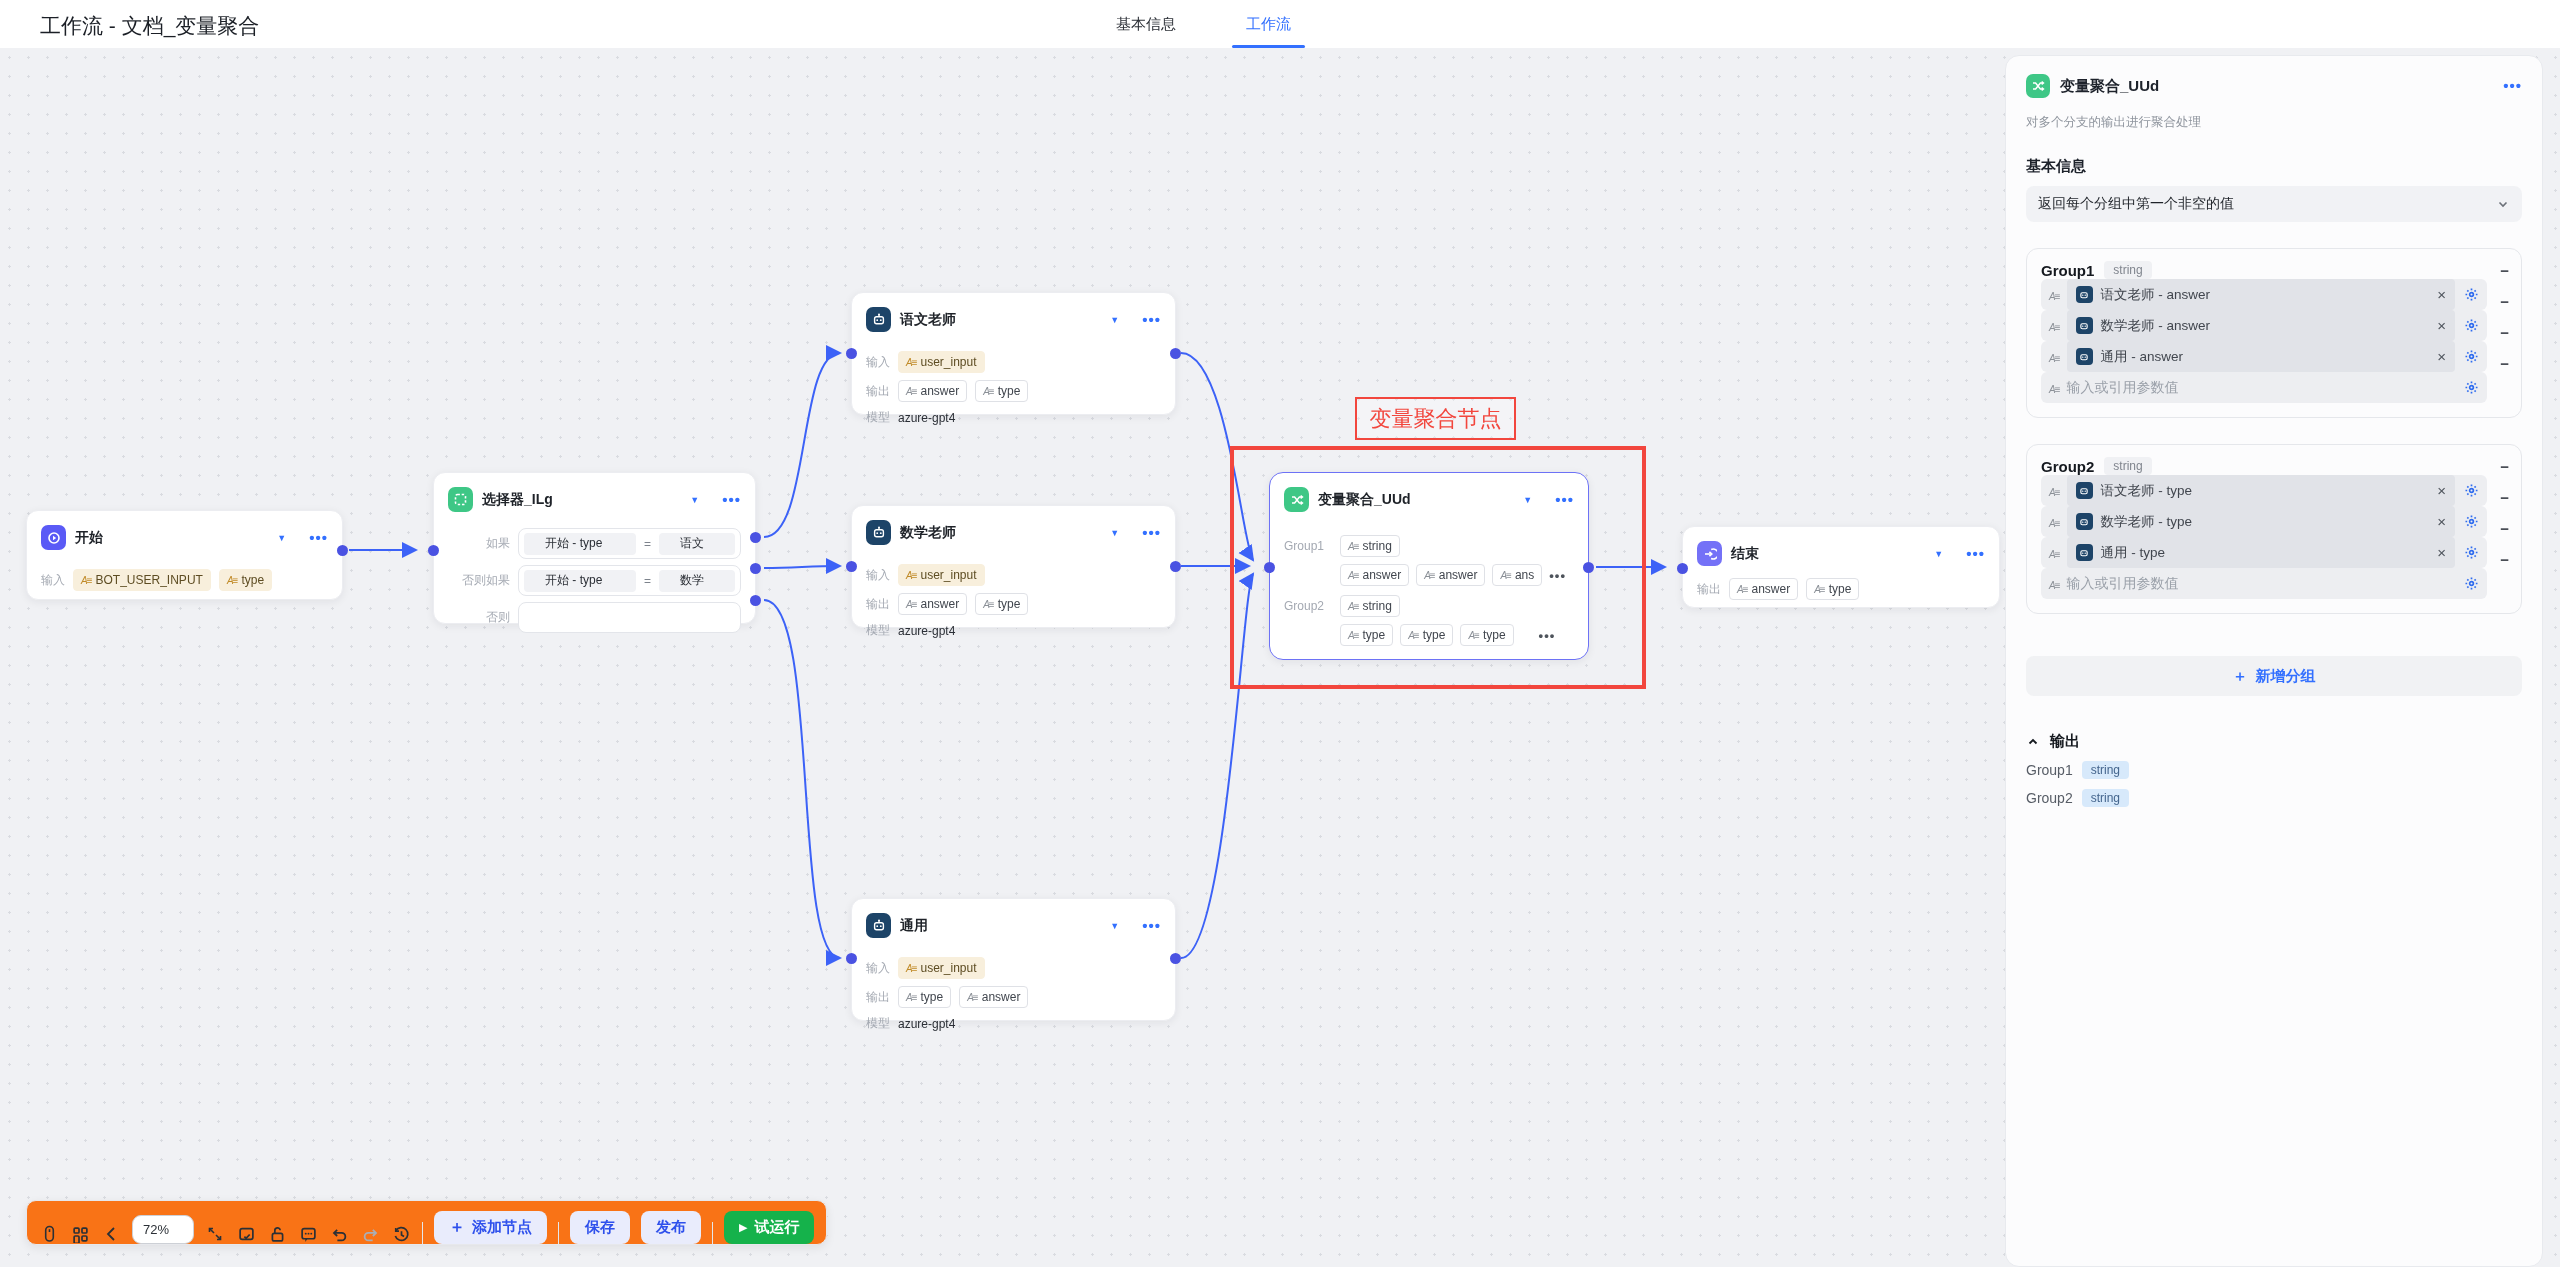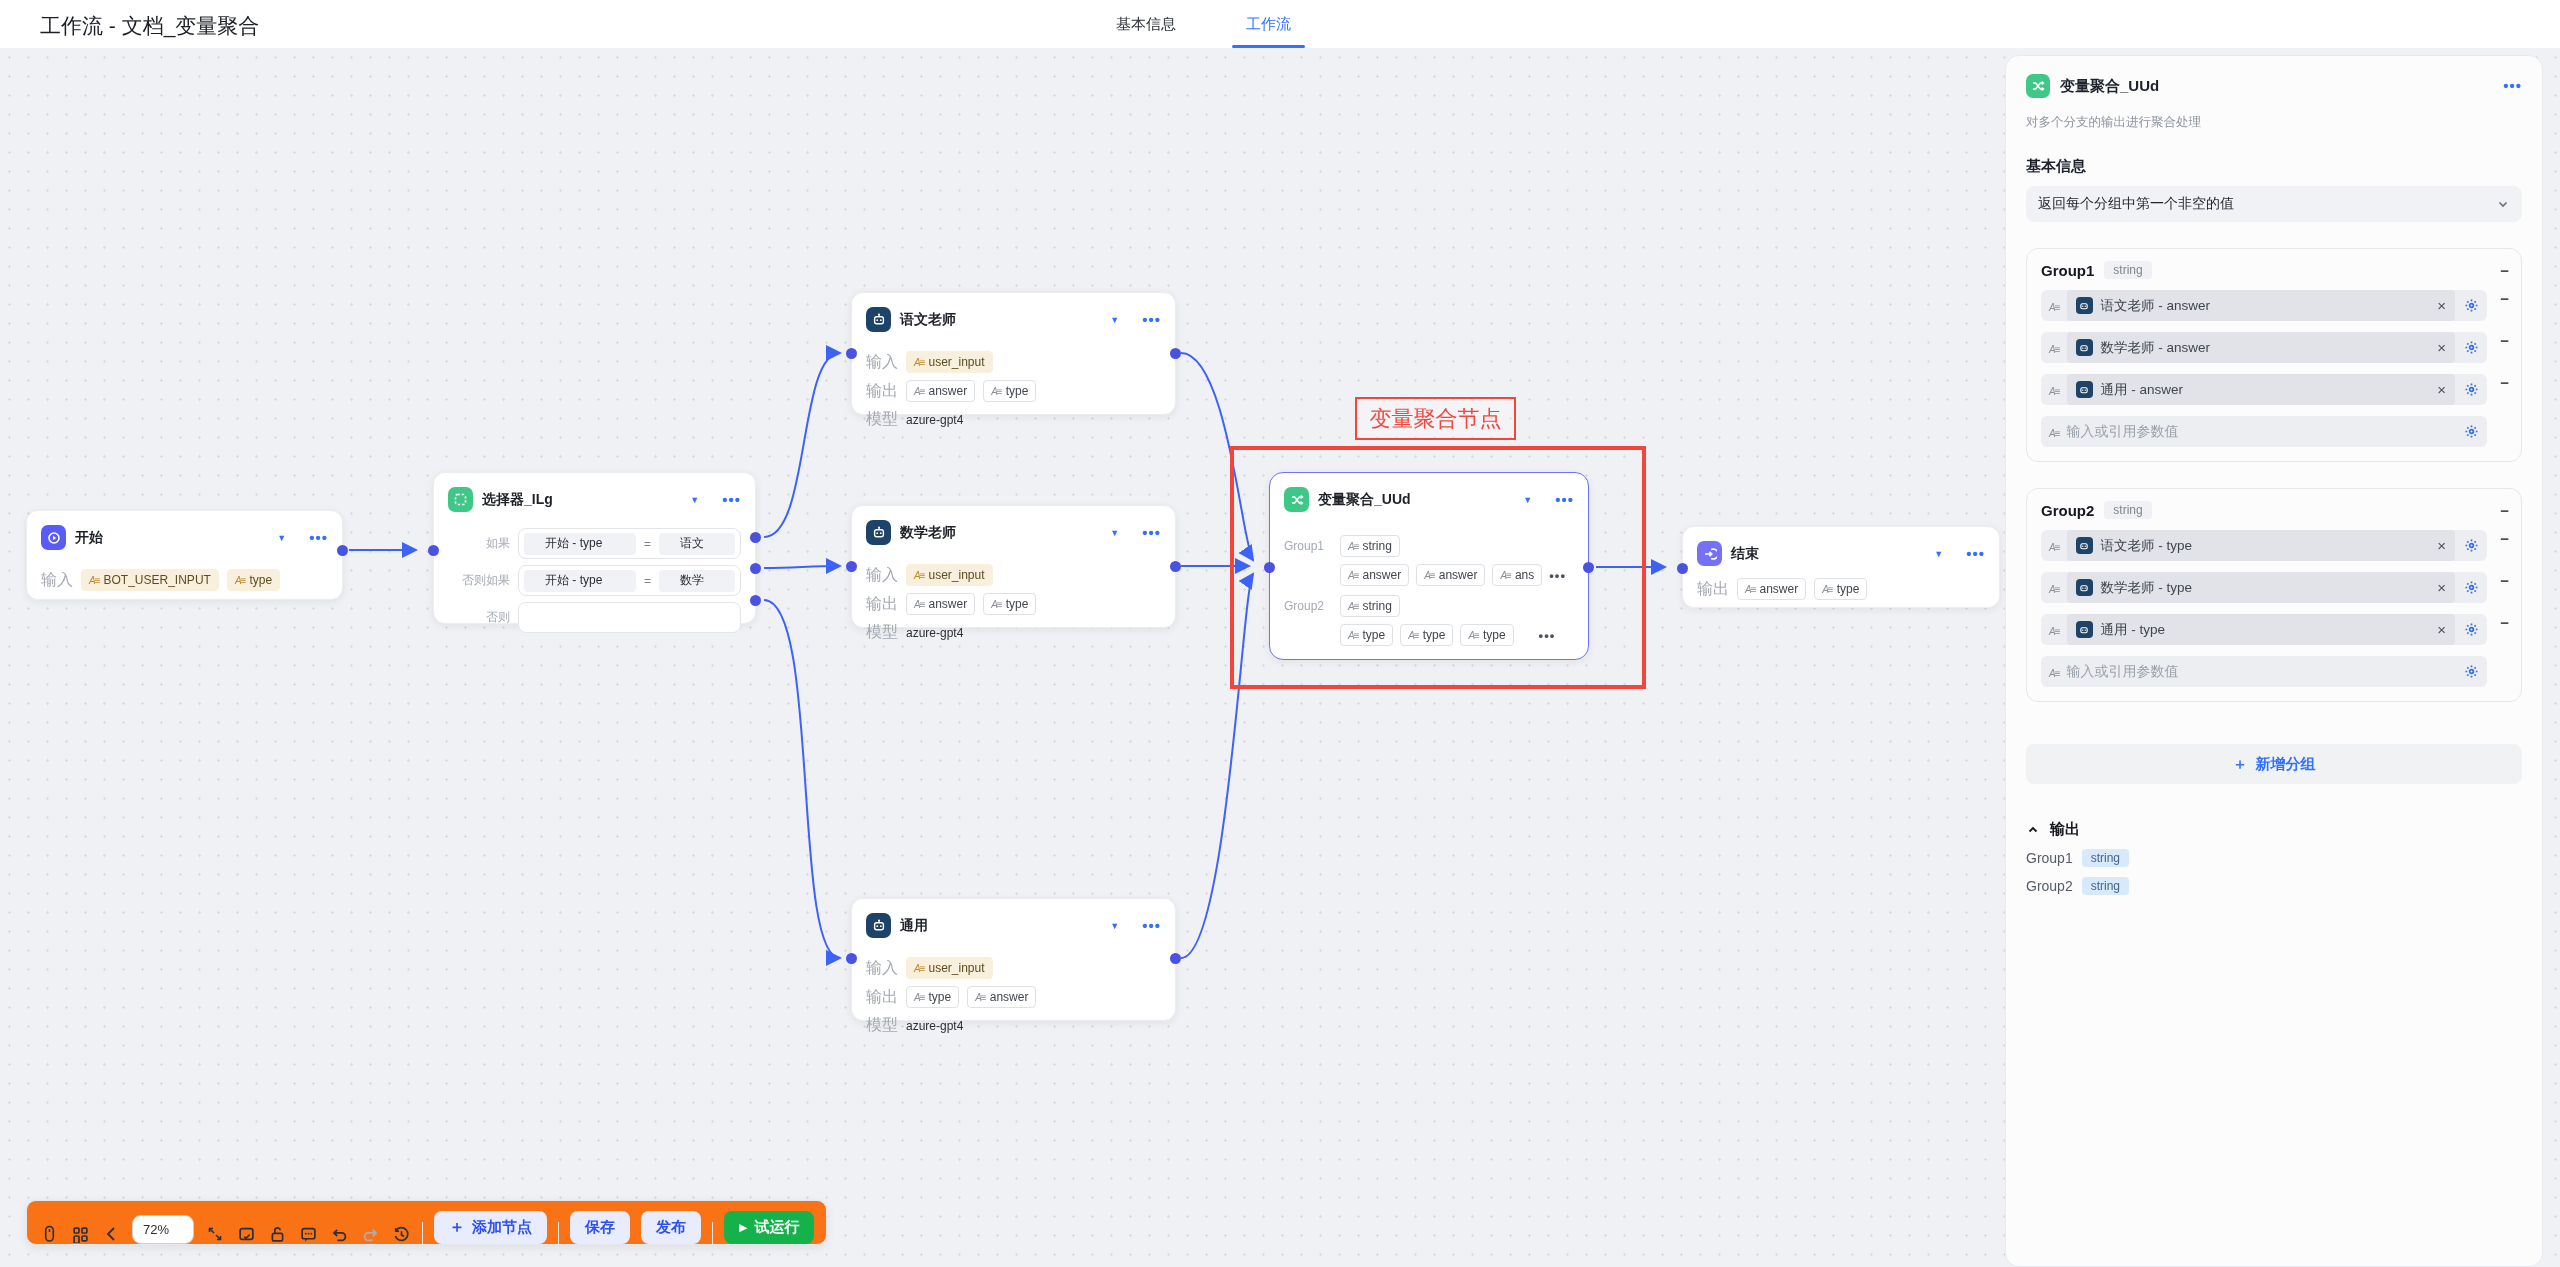--- a/index.html
+++ b/index.html
@@ -22,21 +22,21 @@
 
   .node { position:absolute; background:#fff; border:1px solid #ecedf1; border-radius:12px;
           box-shadow:0 2px 8px rgba(26,31,44,.07); z-index:5; }
   .node-head { display:flex; align-items:center; gap:9px; padding:14px 14px 10px 14px; }
   .node-ic { width:25px; height:25px; border-radius:7px; display:flex; align-items:center; justify-content:center; flex:none; }
   .node-title { font-size:14px; font-weight:600; color:#1f2329; flex:1; white-space:nowrap; }
   .caret { color:#3370ff; font-size:9px; margin-right:14px; }
   .more { color:#3370ff; font-size:15px; font-weight:700; letter-spacing:1px; line-height:10px; }
   .node-body { padding:2px 14px 12px 14px; }
   .nrow { display:flex; align-items:center; gap:8px; margin-top:7px; }
-  .nlabel { font-size:16px; color:#a4a9b2; flex:none; }
+  .nlabel { font-size:12px; color:#a4a9b2; flex:none; }
   .tag { height:22px; display:inline-flex; align-items:center; gap:4px; padding:0 7px; border-radius:4px;
          font-size:12px; color:#41464e; background:#fff; border:1px solid #dfe1e6; white-space:nowrap; }
   .tag.tan { background:#f8efdc; border-color:#f8efdc; color:#5d4c22; }
   .ti::before { content:"A\2261"; font-size:10px; color:#8b9097; letter-spacing:-1px; }
   .tag.tan .ti::before { color:#c08a27; }
   .plain { font-size:12px; color:#2b2f36; }
 
   .port { position:absolute; width:11px; height:11px; border-radius:50%; background:#4a52e2; z-index:8; }
 
   
@@ -66,21 +66,21 @@
   .panel-desc { margin-top:16px; font-size:12.5px; color:#8f959e; }
   .strategy-label { margin-top:26px; font-size:15px; font-weight:700; color:#1d222b; }
   .select { margin-top:10px; height:36px; background:#f1f2f5; border-radius:8px; display:flex; align-items:center; padding:0 12px; }
   .select-value { flex:1; font-size:14px; color:#1f2329; }
 
   .gcard { margin-top:26px; border:1px solid #e5e7eb; border-radius:12px; padding:12px 12px 14px 14px; background:#fcfcfd; }
   .gcard-head { display:flex; align-items:center; gap:10px; }
   .gname { font-size:15px; font-weight:700; color:#15191f; }
   .gtype { background:#f0f1f4; border-radius:4px; font-size:12px; color:#80858e; padding:2px 9px; }
   .minus { margin-left:auto; color:#41464e; font-size:15px; font-weight:700; line-height:1; cursor:pointer; }
-  .grow { display:flex; align-items:flex-start; margin-top:11px; }
+  .grow { display:flex; align-items:flex-end; margin-top:0; }
   .grow-box { flex:1; height:31px; background:#edeef1; border-radius:6px; display:flex; align-items:center; padding-left:8px; overflow:hidden; }
   .grow-box .ti { margin-right:7px; }
   .gpill { flex:1; align-self:stretch; background:#e1e3e8; border-radius:4px; display:flex; align-items:center; gap:8px; padding:0 9px; font-size:13.5px; color:#41464e; }
   .gpill .x { margin-left:auto; color:#4e545c; font-size:15px; cursor:pointer; }
   .gear-cell { width:32px; align-self:stretch; display:flex; align-items:center; justify-content:center; flex:none; cursor:pointer; }
   .grow .minus2 { width:22px; text-align:right; color:#41464e; font-size:15px; font-weight:700; cursor:pointer; }
   .ghost { color:#9aa0a9; font-size:14px; flex:1; }
   .mini-ic { width:17px; height:17px; border-radius:4px; background:#1d4468; display:flex; align-items:center; justify-content:center; flex:none; }
 
   .add-group { margin-top:42px; height:40px; background:#f1f2f4; border-radius:8px; display:flex; align-items:center; justify-content:center; gap:8px; cursor:pointer; }

